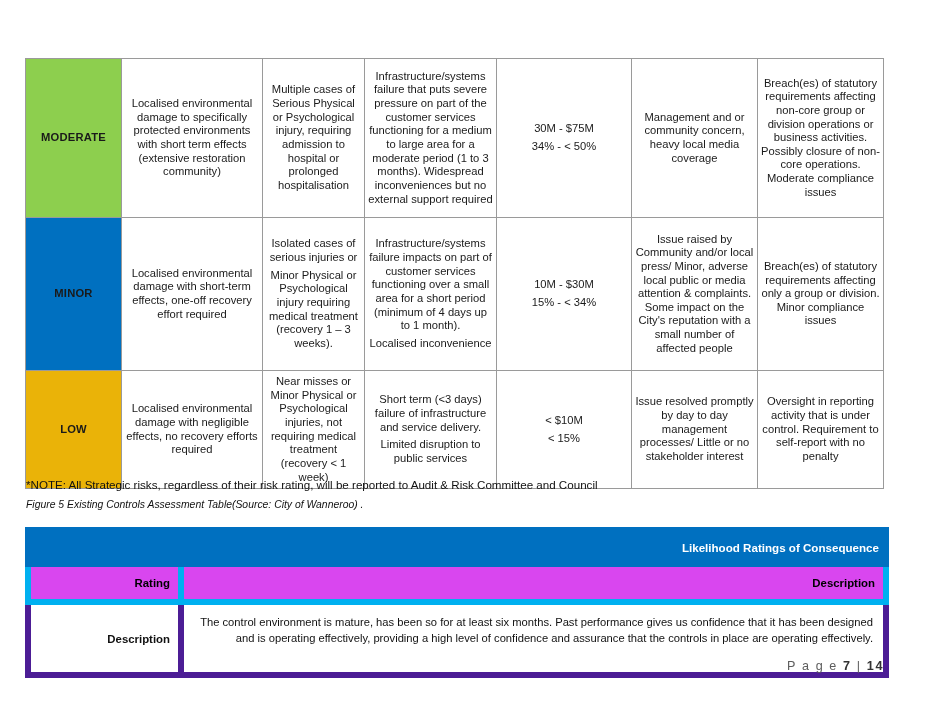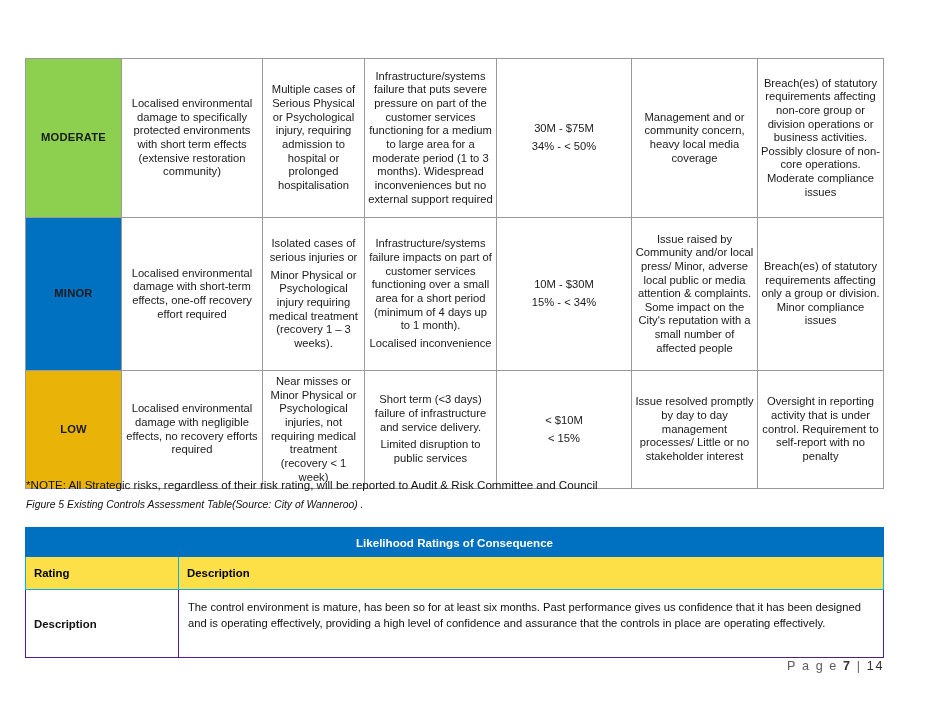--- a/index.html
+++ b/index.html
@@ -90,38 +90,39 @@
   
   .likelihood-table {
     position: absolute;
     left: 25px;
     top: 527px;
     width: 858px;
     border-collapse: collapse;
     table-layout: fixed;
   }
   .likelihood-table td {
-    border: 1px solid #4c1d95;
+    border: 6px solid #4c1d95;
     vertical-align: middle;
+    text-align: right;
   }
   col.l0 { width: 153px; }
   col.l1 { width: 705px; }
 
   .lt-title {
     background: #0070C0;
     color: #ffffff;
     font-weight: bold;
     font-size: 11.6px;
     text-align: center;
     height: 24px;
     padding: 2px 4px;
     border-color: #0070C0 !important;
   }
   .lt-subhead {
-    background: #fde047;
+    background: #d946ef;
     color: #000000;
     font-weight: bold;
     font-size: 11.4px;
     height: 26px;
     padding: 3px 8px;
     border-color: #00B0F0 !important;
   }
   .lt-body-rating {
     font-weight: bold;
     font-size: 11.4px;
@@ -146,21 +147,21 @@
     letter-spacing: 1.6px;
     white-space: nowrap;
   }
   .footer .pg-word { color: #5d5d5d; }
   .footer .pg-num {
     font-weight: bold;
     color: #333;
   }
   .footer .pg-sep { color: #5d5d5d; }
   .footer .pg-total {
-    font-weight: normal;
+    font-weight: bold;
     color: #333;
     text-align: right;
   }
 </style>
 </head>
 <body>
 
 <div class="page">
 
   <table class="consequence-table">

